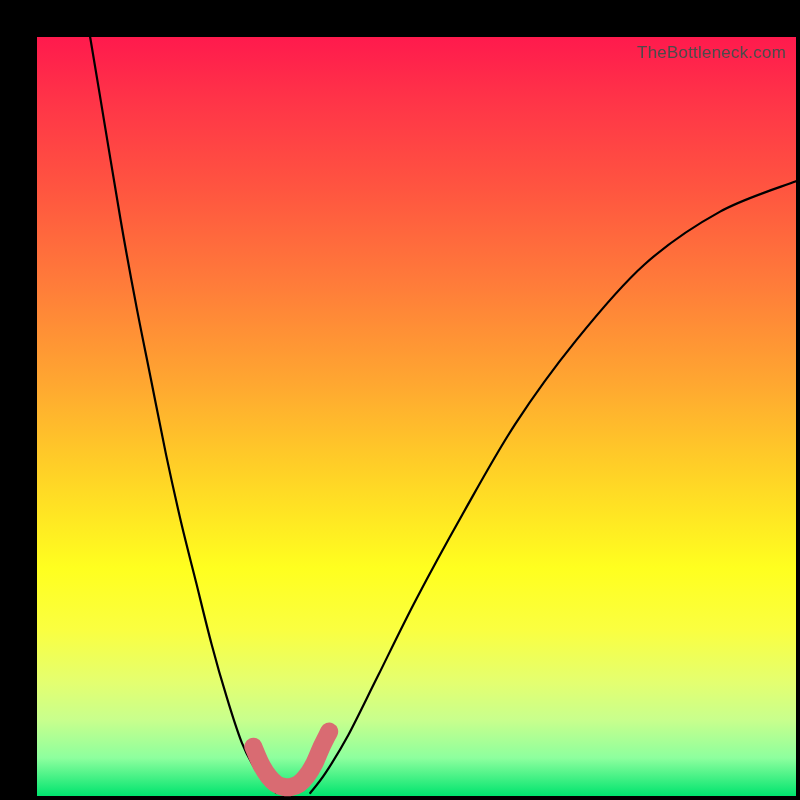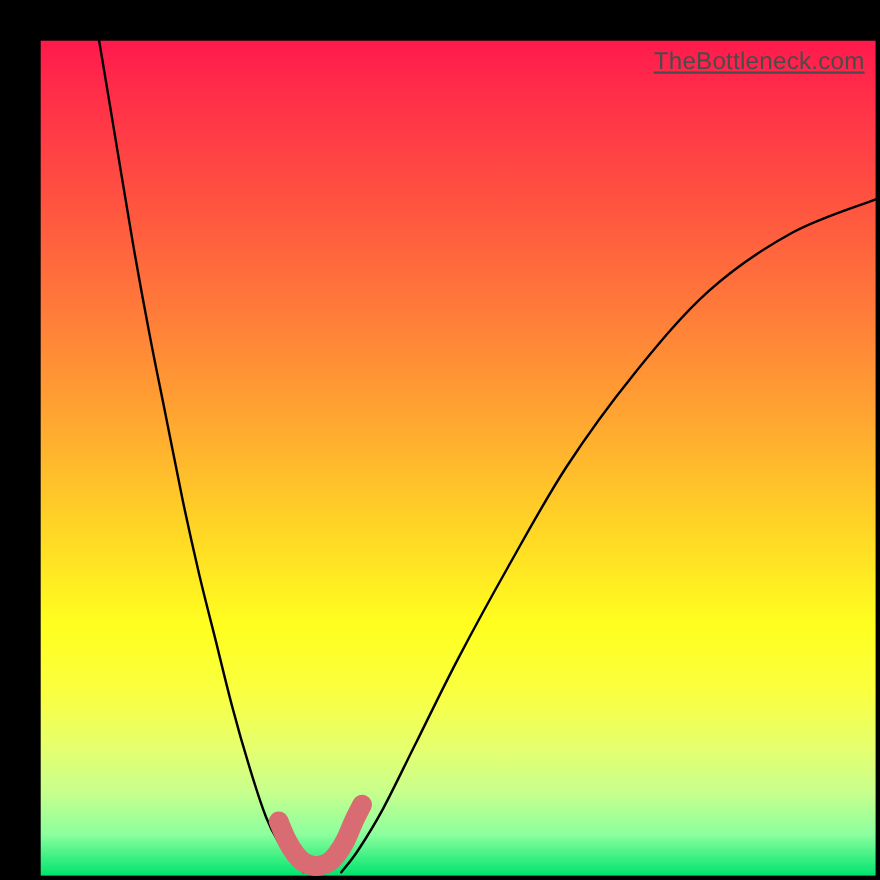--- a/index.html
+++ b/index.html
@@ -39,25 +39,24 @@
       #c8ff8d 90%,
       #8dff9e 95%,
       #00e46e 100%
     );
   }
   .watermark {
     position: absolute;
     top: 6px;
     right: 10px;
     color: #4b4b4b;
-    font-size: 22px;
+    font-size: 17px;
     font-weight: 500;
     letter-spacing: 0.2px;
     user-select: none;
-    text-decoration: underline;
   }
   svg.curves {
     position: absolute;
     left: 0;
     top: 0;
     width: 759px;
     height: 759px;
     overflow: visible;
   }
 </style>

